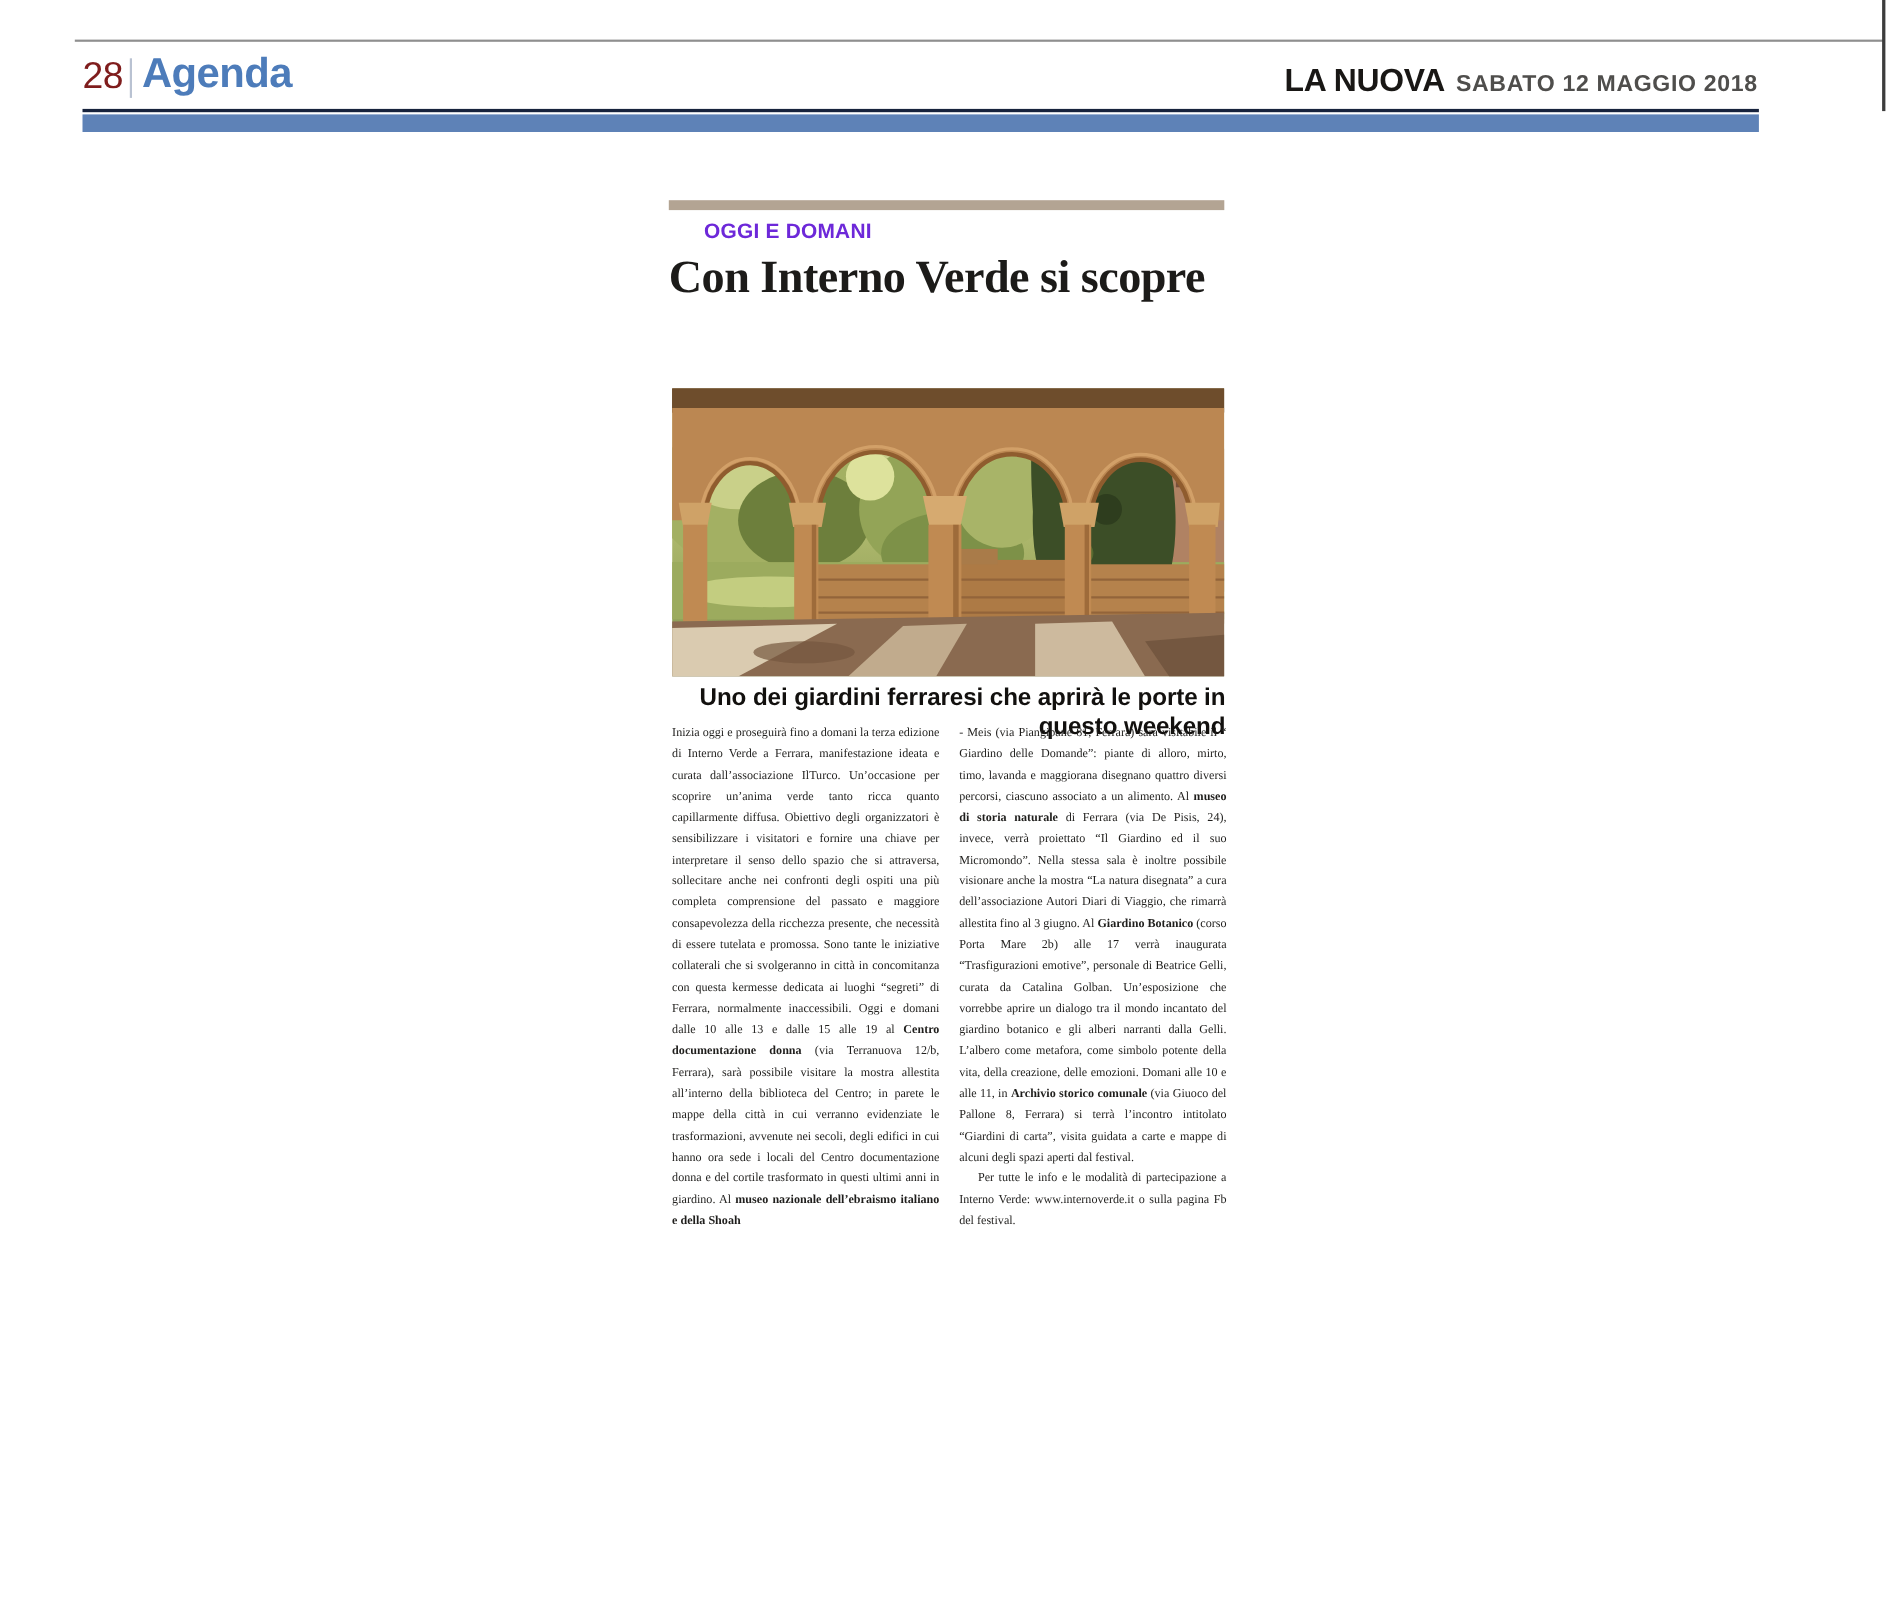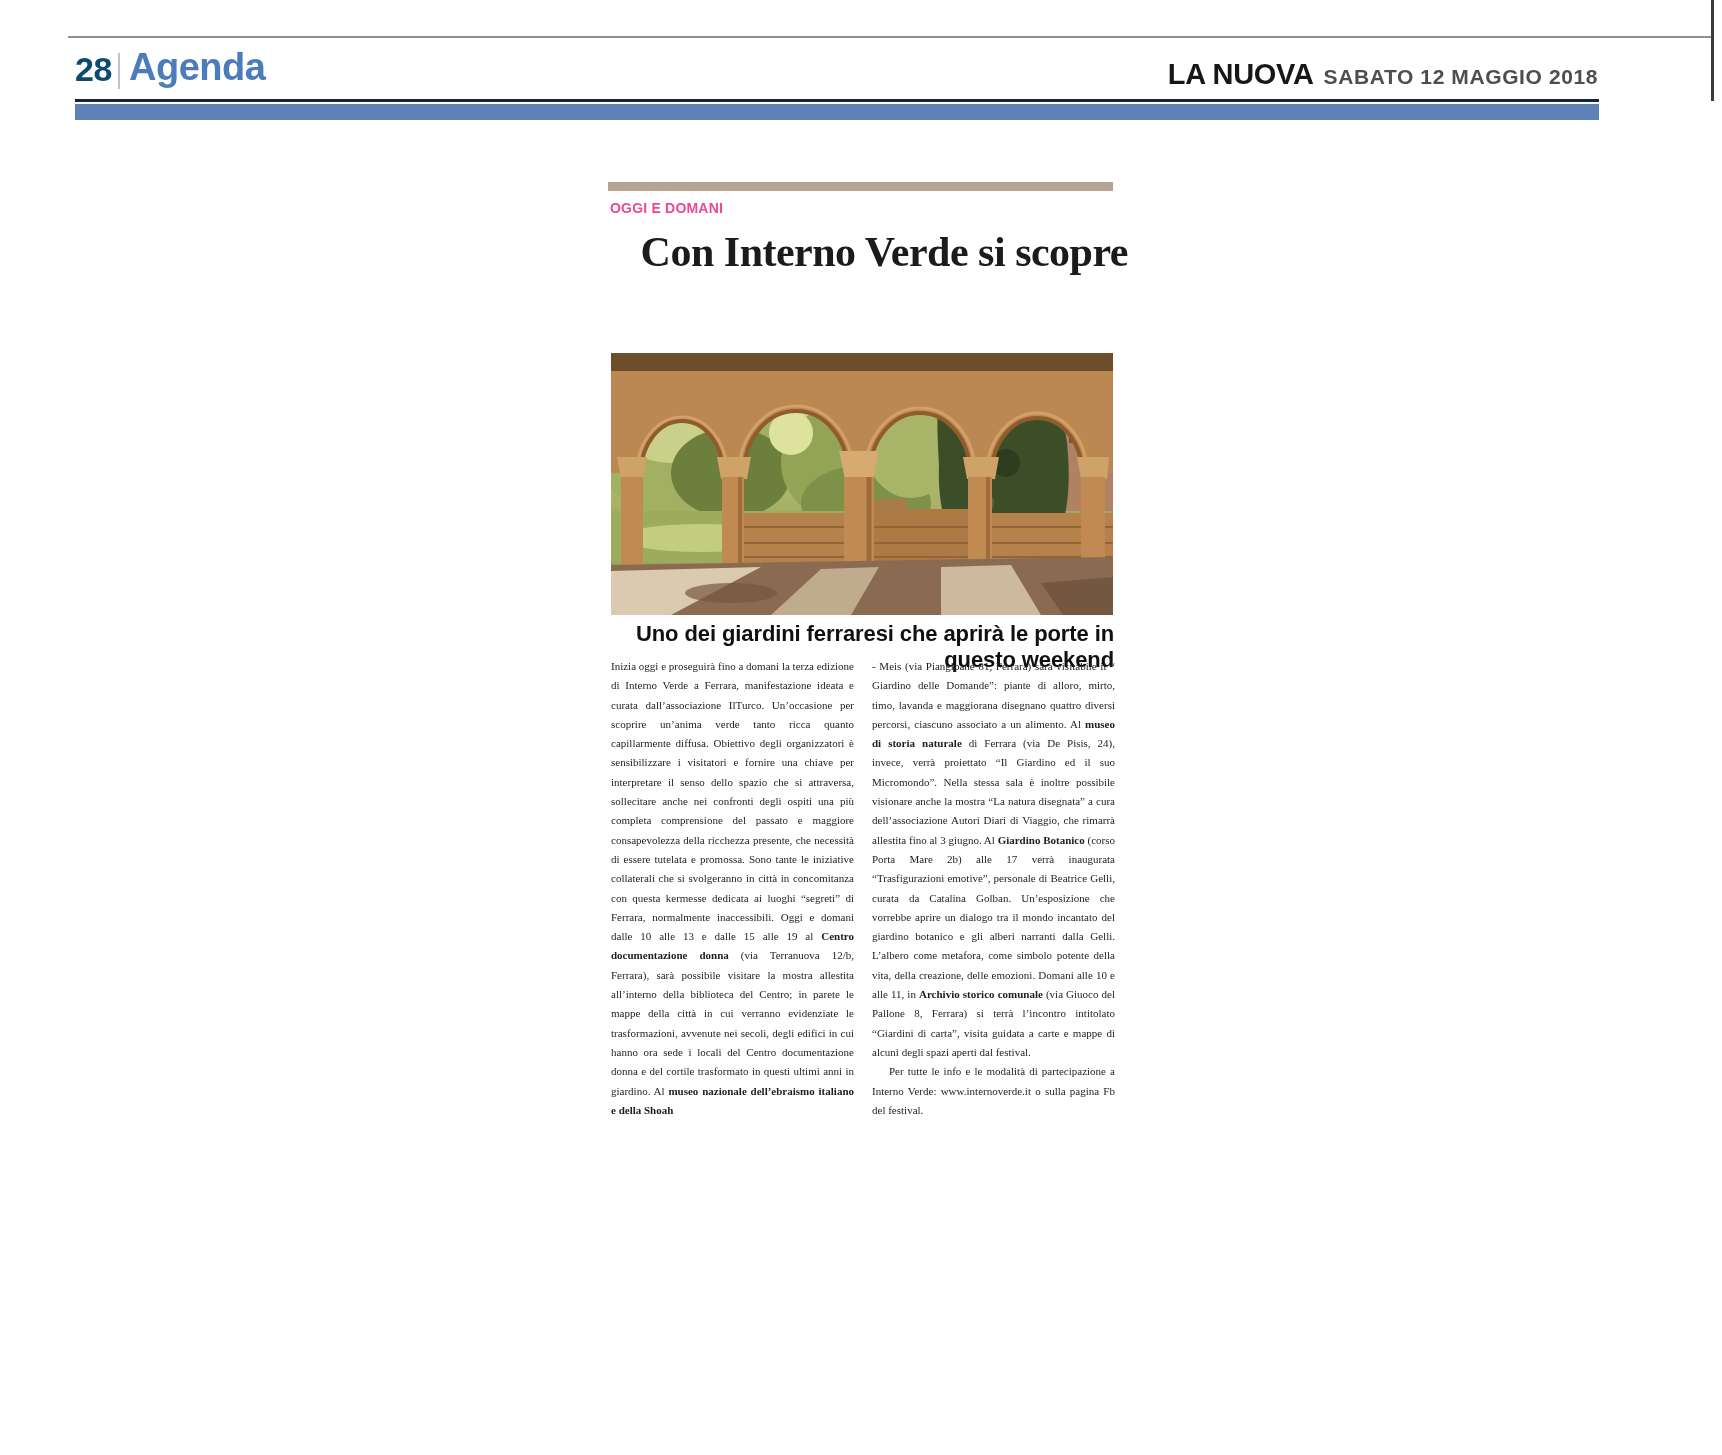--- a/index.html
+++ b/index.html
@@ -8,46 +8,46 @@
     width:1722px;height:1455px;
     background:#ffffff;
     font-family:"Liberation Sans", sans-serif;
     overflow:hidden;
   }
   
   .top-rule{position:absolute;left:68px;top:36px;width:1645px;height:2px;background:#8f8f8f;}
   .corner-rule{position:absolute;left:1711px;top:0;width:3px;height:101px;background:#3c3c3c;}
   .page-number{
     position:absolute;left:75px;top:50px;
-    font-size:34px;font-weight:bold;color:#0c4a6e;letter-spacing:-0.5px;
+    font-size:34px;font-weight:normal;color:#7f1d1d;letter-spacing:-0.5px;
   }
   .section-divider{position:absolute;left:118px;top:53px;width:2px;height:36px;background:#b9c2d2;}
   .section-title{
     position:absolute;left:129px;top:46px;
     font-size:38px;font-weight:bold;color:#4d7cba;letter-spacing:-0.5px;
   }
   .masthead{
     position:absolute;right:124px;top:58px;
     display:flex;align-items:baseline;gap:10px;white-space:nowrap;
   }
   .masthead-name{font-size:29px;font-weight:bold;color:#191715;letter-spacing:-0.3px;}
   .masthead-date{font-size:21px;color:#4f4e4c;letter-spacing:0.6px;font-weight:bold;}
   .navy-rule{position:absolute;left:75px;top:99px;width:1524px;height:3px;background:#17233d;}
   .blue-bar{position:absolute;left:75px;top:104px;width:1524px;height:16px;background:#5e82b7;}
 
   
   .kicker-bar{position:absolute;left:608px;top:182px;width:505px;height:9px;background:#b3a493;}
   .kicker{
-    position:absolute;left:610px;top:200px;
-    font-size:14px;font-weight:bold;color:#ec4899;letter-spacing:0.2px;
+    position:absolute;left:640px;top:200px;
+    font-size:19px;font-weight:bold;color:#6d28d9;letter-spacing:0.2px;
   }
   .headline{
     position:absolute;left:608px;top:233px;width:520px;
     font-family:"Liberation Serif", serif;
-    font-size:42px;font-weight:600;line-height:39px;color:#1c1b19;letter-spacing:-0.5px;text-align:right;
+    font-size:42px;font-weight:600;line-height:39px;color:#1c1b19;letter-spacing:-0.5px;
   }
   
   .photo{position:absolute;left:611px;top:353px;width:502px;height:262px;}
   .photo svg{display:block;width:100%;height:100%;}
   .caption{
     position:absolute;left:612px;top:621px;width:502px;
     font-size:22px;font-weight:bold;color:#12100e;letter-spacing:-0.1px;text-align:right;
   }
   
   .body-col{

